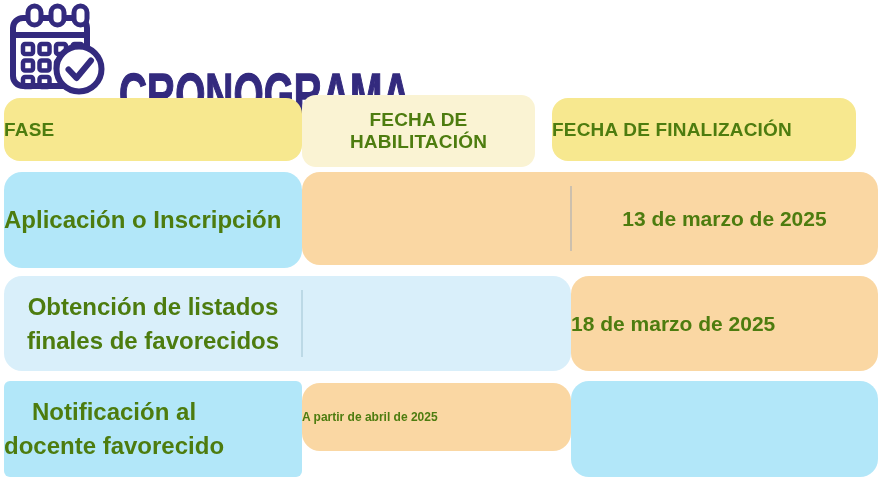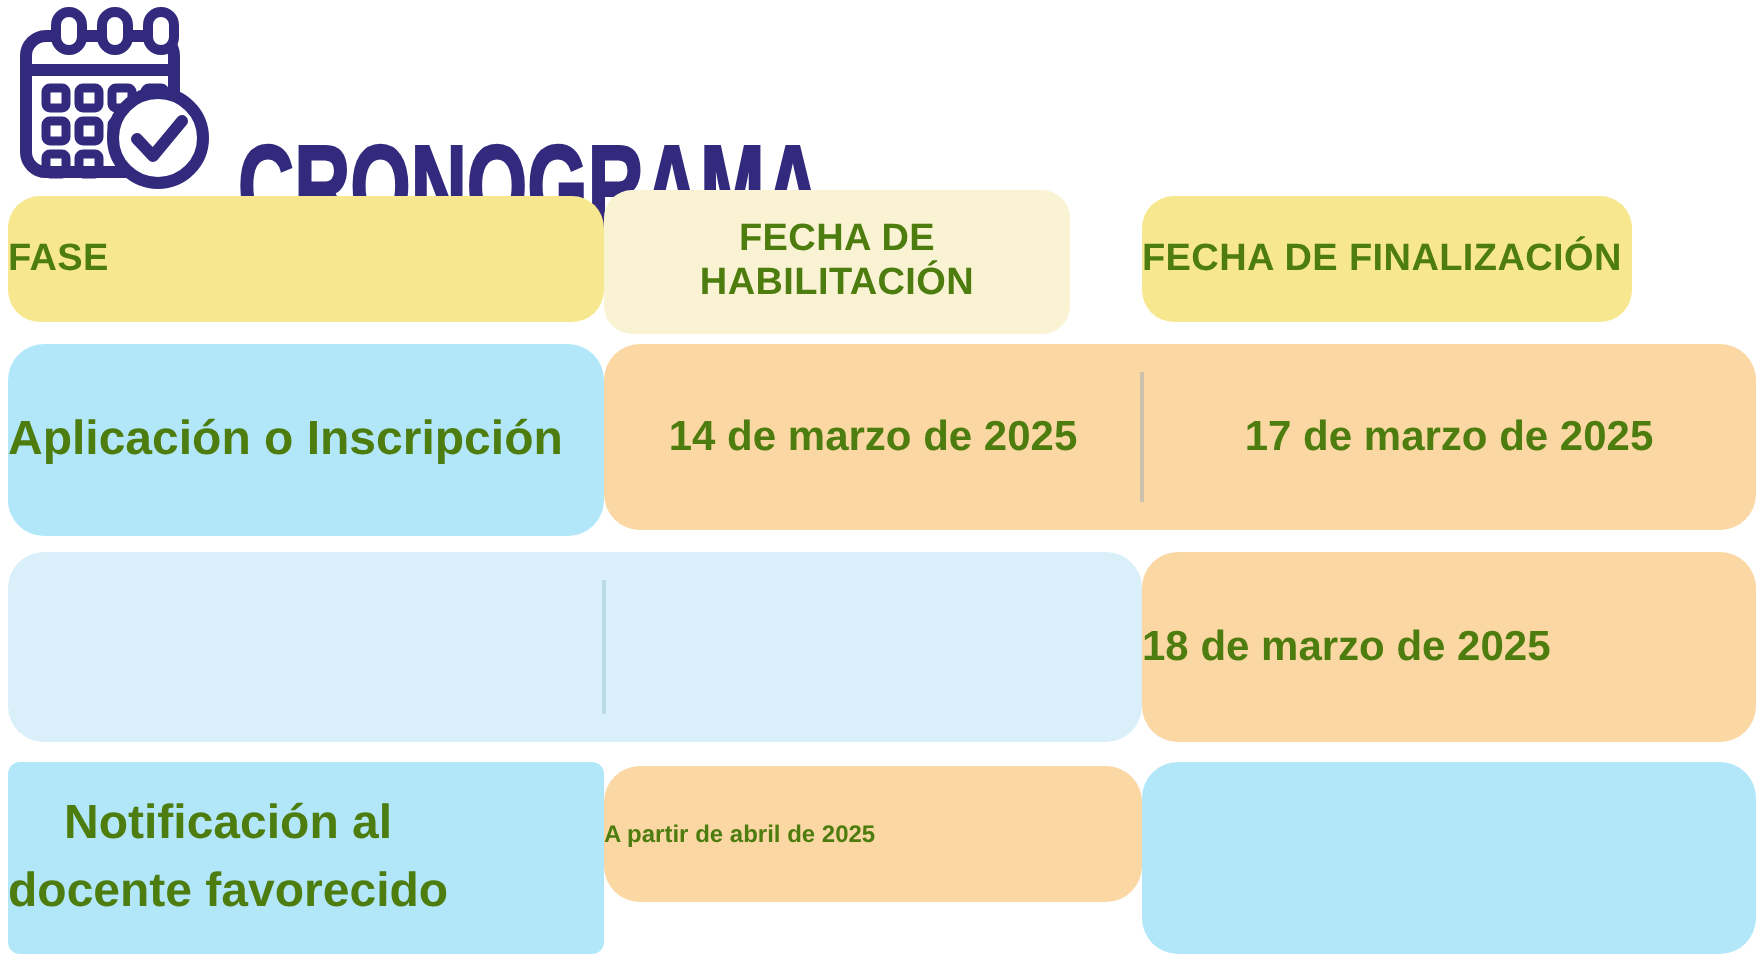--- a/index.html
+++ b/index.html
@@ -17,21 +17,21 @@
     white-space:nowrap; letter-spacing:0;
   }
   
   .cell {
     position:absolute; display:flex; align-items:center; 
     color:#4d7c0f; font-weight:700; text-align:center; box-sizing:border-box;
   }
   .hdr { font-size:19px; letter-spacing:0.2px; }
   .hdr-fase { left:4px;  top:98px; width:298px; height:63px; background:#f7e88f; border-radius:16px; }
   .hdr-hab  { left:302px; top:95px; width:233px; height:72px; background:#faf3d3; border-radius:14px; }
-  .hdr-fin  { left:571px; top:98px; width:245px; height:63px; background:#f7e88f; border-radius:16px; }
+  .hdr-fin  { left:552px; top:98px; width:304px; height:63px; background:#f7e88f; border-radius:16px; }
 
   .fase-text { font-size:24px; line-height:1.4; white-space:pre-line; }
   .date-text { font-size:21px; }
 
   .r1-fase { left:4px;  top:172px; width:298px; height:96px; background:#b2e7f9; border-radius:18px; }
   .r1-dates{ left:302px; top:172px; width:576px; height:93px; background:#fad7a3; border-radius:18px; }
   .r2-left { left:4px;  top:276px; width:567px; height:95px; background:#d9effa; border-radius:18px; }
   .r2-fin  { left:571px; top:276px; width:307px; height:95px; background:#fad7a3; border-radius:18px; }
   .r3-fase { left:4px;  top:381px; width:298px; height:96px; background:#b2e7f9; border-radius:6px; }
   .r3-hab  { left:302px; top:383px; width:269px; height:68px; background:#fad7a3; border-radius:18px; font-size:12px; }
@@ -83,26 +83,27 @@
       <span>FECHA DE HABILITACIÓN</span>
     </div>
     <div class="cell hdr hdr-fin">
       <span>FECHA DE FINALIZACIÓN</span>
     </div>
 
     <div class="cell r1-fase">
       <span class="fase-text">Aplicación o Inscripción</span>
     </div>
     <div class="cell r1-dates">
-      <span class="sub sub-hab date-text">14 de marzo de 2025</span>
       <span class="vdivider vdiv-orange"></span>
-      <span class="sub sub-fin date-text">17 de marzo de 2025</span>
+      <span class="sub sub-fin date-text">13 de marzo de 2025</span>
     </div>
 
     <div class="cell r2-left">
+      <span class="sub sub-fase fase-text">Obtención de listados
+finales de favorecidos</span>
       <span class="vdivider vdiv-blue"></span>
       <span class="sub sub-empty date-text"></span>
     </div>
     <div class="cell r2-fin">
       <span class="date-text">18 de marzo de 2025</span>
     </div>
 
     <div class="cell r3-fase">
       <span class="fase-text">Notificación al
 docente favorecido</span>

